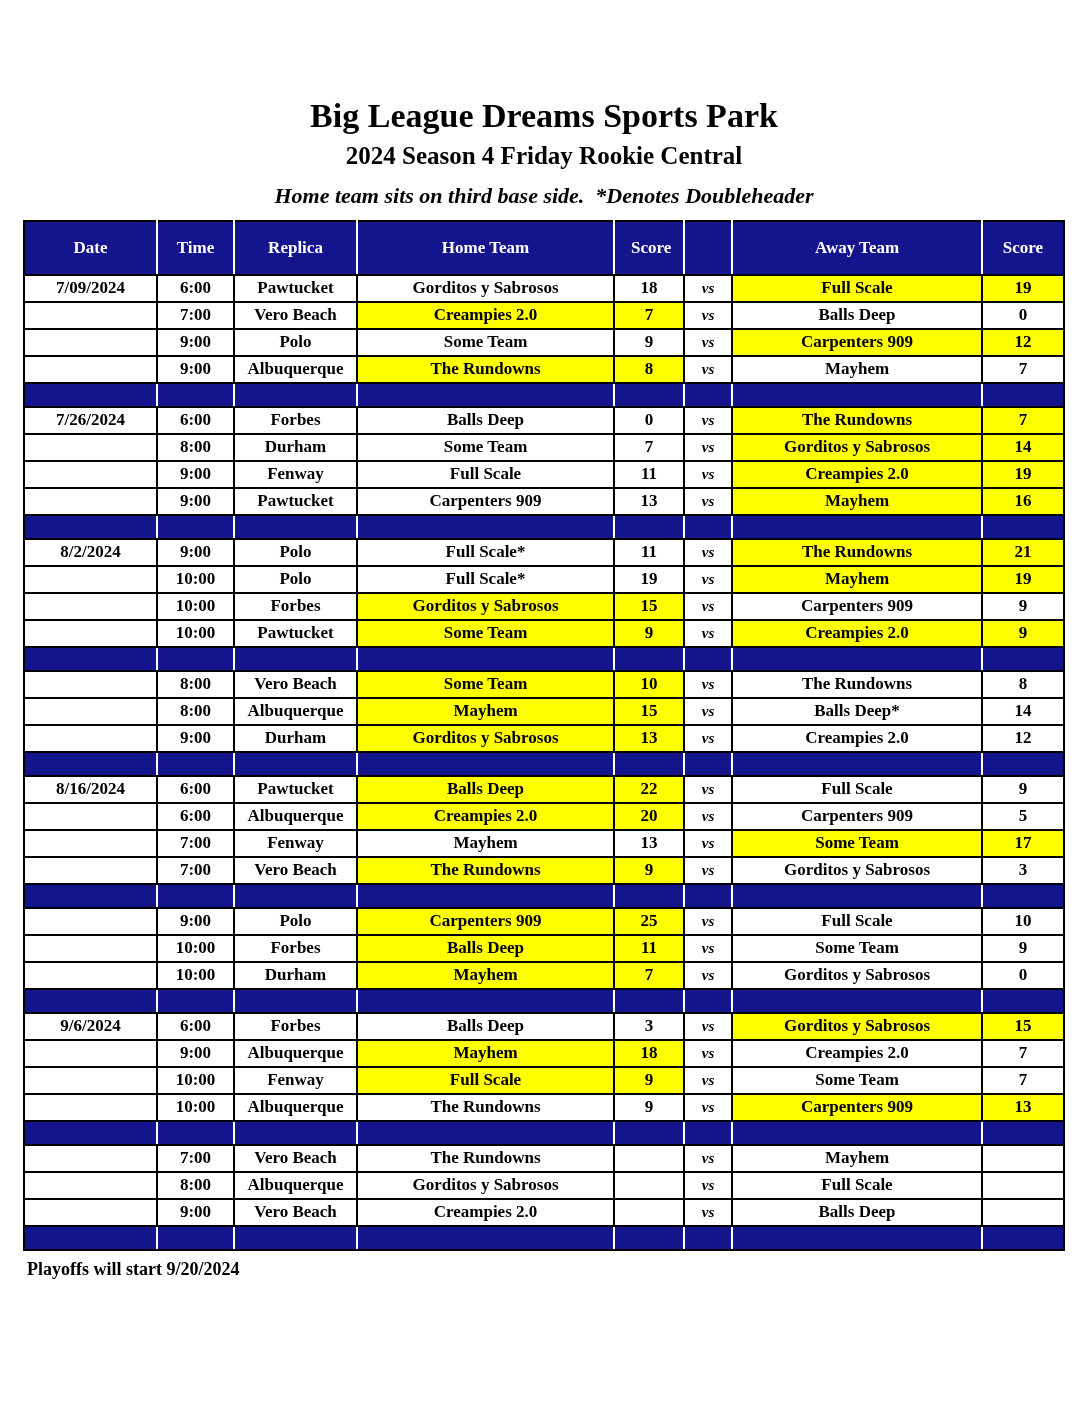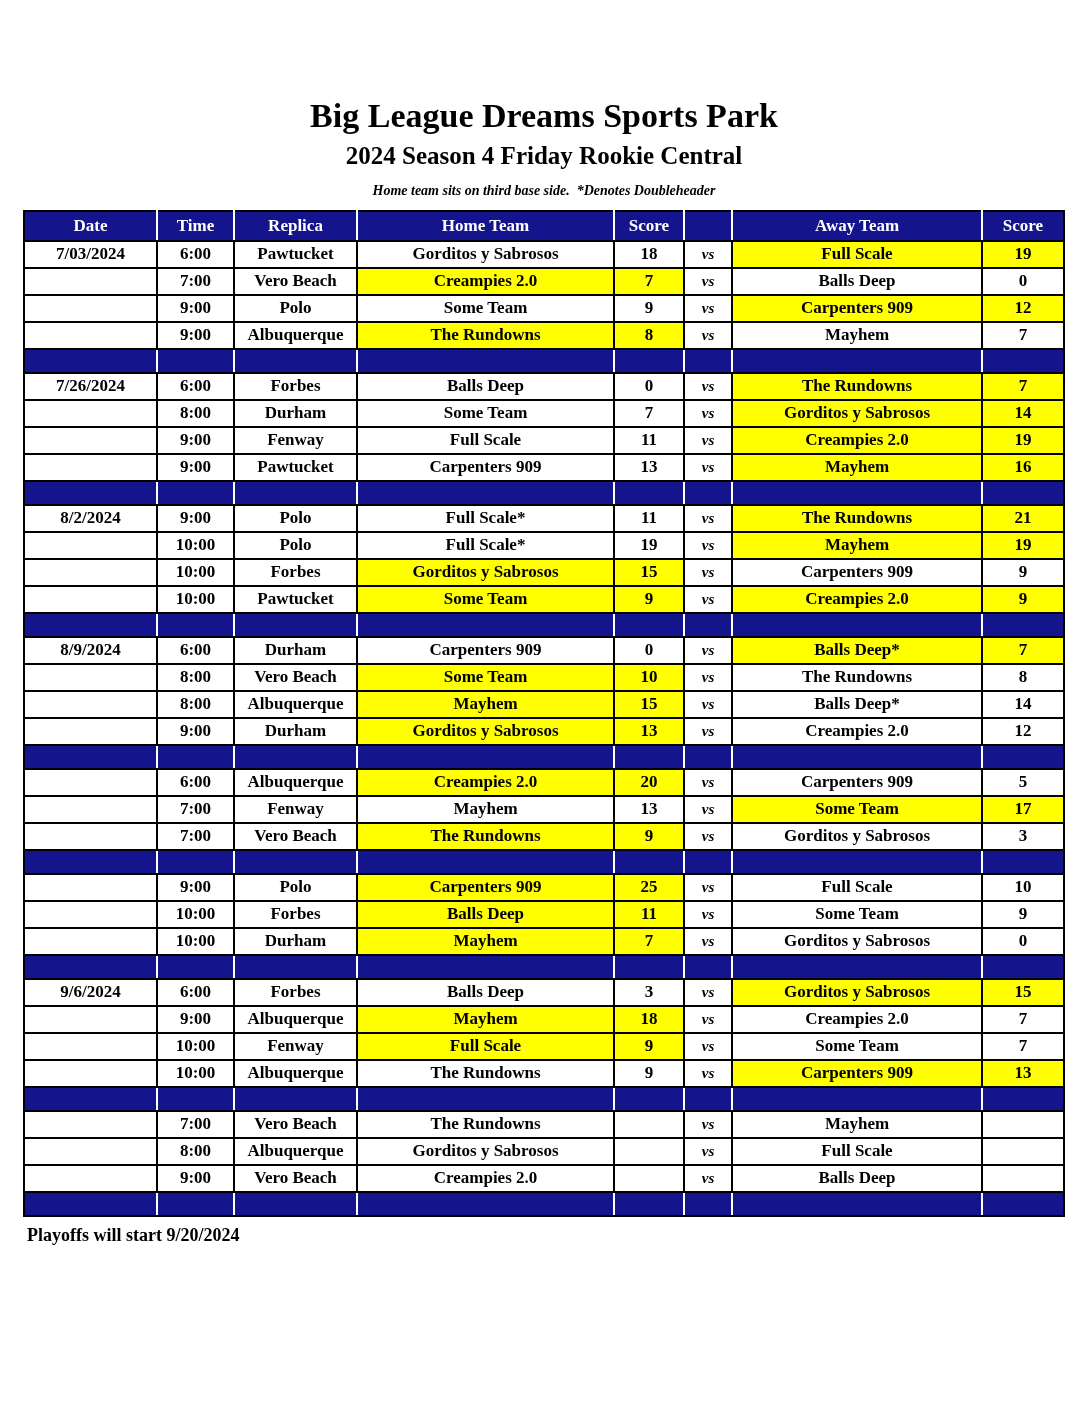--- a/index.html
+++ b/index.html
@@ -27,39 +27,39 @@
   }
   .subtitle {
     text-align: center;
     font-size: 25px;
     font-weight: bold;
     line-height: 1.1;
     margin: 7px 0 8px 0;
   }
   .note {
     text-align: center;
-    font-size: 14px;
+    font-size: 22px;
     font-weight: bold;
     font-style: italic;
     margin: 13px 0 4px 0;
     white-space: pre-wrap;
   }
   table.sched {
     border-collapse: collapse;
     table-layout: fixed;
     width: 1040px;
     margin: 11px 0 0 23px;
   }
   table.sched th {
     background: var(--navy);
     color: #ffffff;
     font-size: 17px;
     font-weight: bold;
     height: 18px;
-    padding: 4px;
+    padding: 16px;
     border-top: 2px solid #000;
     border-bottom: 2px solid #000;
     border-left: 2px solid #fff;
     border-right: 2px solid #fff;
     text-align: center;
   }
   table.sched th:first-child { border-left: 2px solid #000; }
   table.sched th:last-child  { border-right: 2px solid #000; }
   table.sched td.cell {
     border: 2px solid #000;
@@ -122,21 +122,21 @@
         <th>Replica</th>
         <th>Home Team</th>
         <th>Score</th>
         <th></th>
         <th>Away Team</th>
         <th>Score</th>
       </tr>
     </thead>
     <tbody>
         <tr>
-          <td class="cell">7/03/2024</td>
+          <td class="cell">7/09/2024</td>
           <td class="cell">6:00</td>
           <td class="cell">Pawtucket</td>
           <td class="cell">Gorditos y Sabrosos</td>
           <td class="cell">18</td>
           <td class="cell vs">vs</td>
           <td class="cell hl">Full Scale</td>
           <td class="cell hl">19</td>
         </tr>
         <tr>
           <td class="cell"></td>
@@ -272,30 +272,20 @@
           <td></td>
           <td></td>
           <td></td>
           <td></td>
           <td></td>
           <td></td>
           <td></td>
           <td></td>
         </tr>
         <tr>
-          <td class="cell">8/9/2024</td>
-          <td class="cell">6:00</td>
-          <td class="cell">Durham</td>
-          <td class="cell">Carpenters 909</td>
-          <td class="cell">0</td>
-          <td class="cell vs">vs</td>
-          <td class="cell hl">Balls Deep*</td>
-          <td class="cell hl">7</td>
-        </tr>
-        <tr>
           <td class="cell"></td>
           <td class="cell">8:00</td>
           <td class="cell">Vero Beach</td>
           <td class="cell hl">Some Team</td>
           <td class="cell hl">10</td>
           <td class="cell vs">vs</td>
           <td class="cell">The Rundowns</td>
           <td class="cell">8</td>
         </tr>
         <tr>
@@ -320,20 +310,30 @@
         </tr>
         <tr class="sep">
           <td></td>
           <td></td>
           <td></td>
           <td></td>
           <td></td>
           <td></td>
           <td></td>
           <td></td>
+        </tr>
+        <tr>
+          <td class="cell">8/16/2024</td>
+          <td class="cell">6:00</td>
+          <td class="cell">Pawtucket</td>
+          <td class="cell hl">Balls Deep</td>
+          <td class="cell hl">22</td>
+          <td class="cell vs">vs</td>
+          <td class="cell">Full Scale</td>
+          <td class="cell">9</td>
         </tr>
         <tr>
           <td class="cell"></td>
           <td class="cell">6:00</td>
           <td class="cell">Albuquerque</td>
           <td class="cell hl">Creampies 2.0</td>
           <td class="cell hl">20</td>
           <td class="cell vs">vs</td>
           <td class="cell">Carpenters 909</td>
           <td class="cell">5</td>

